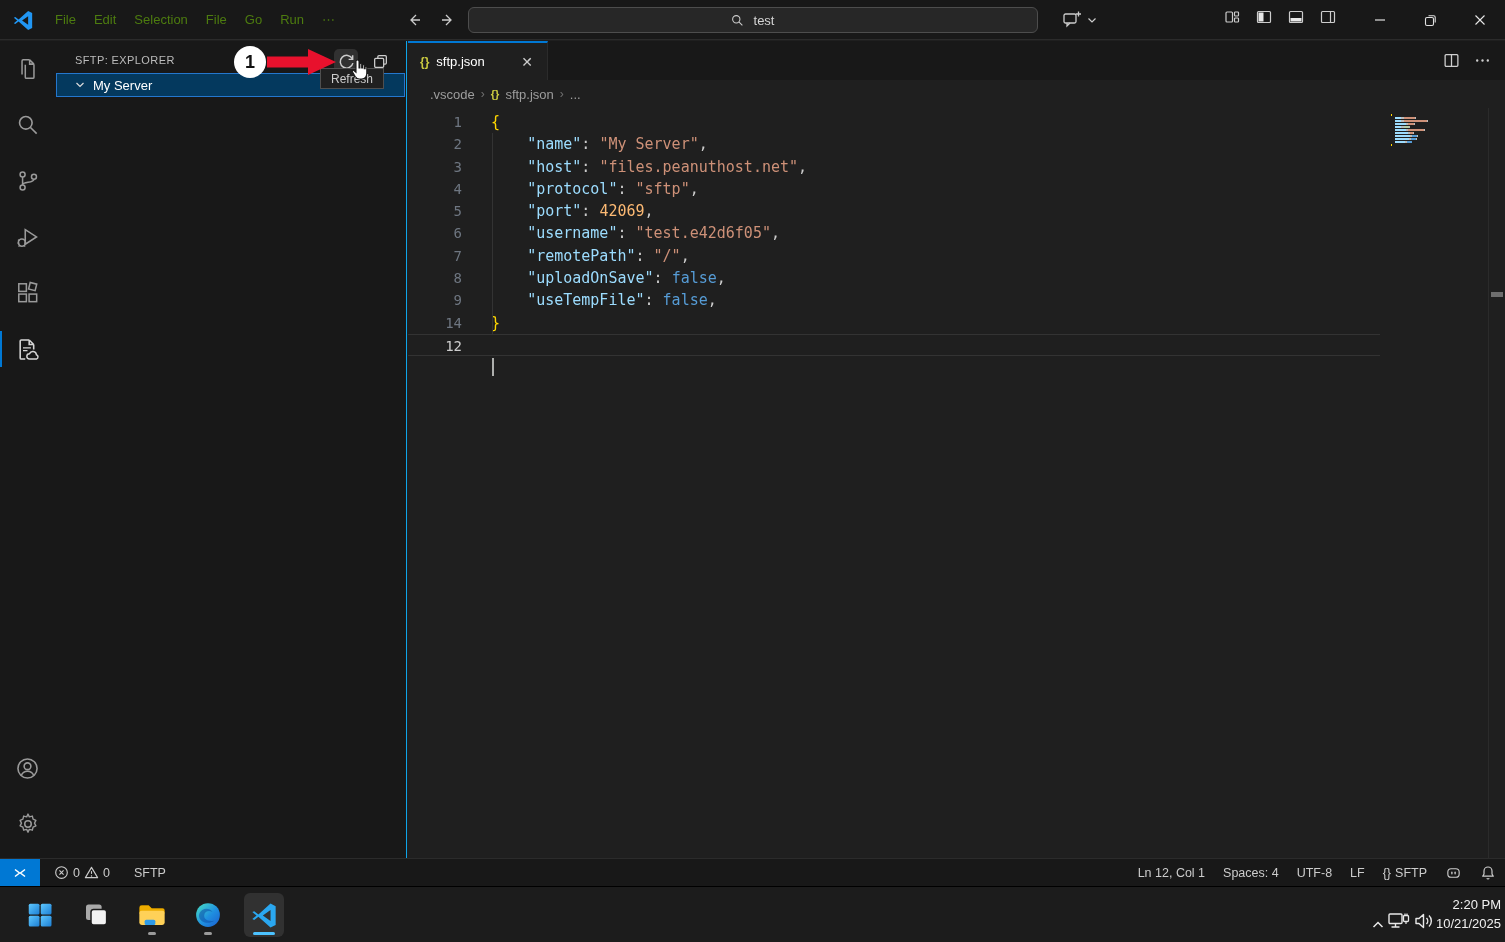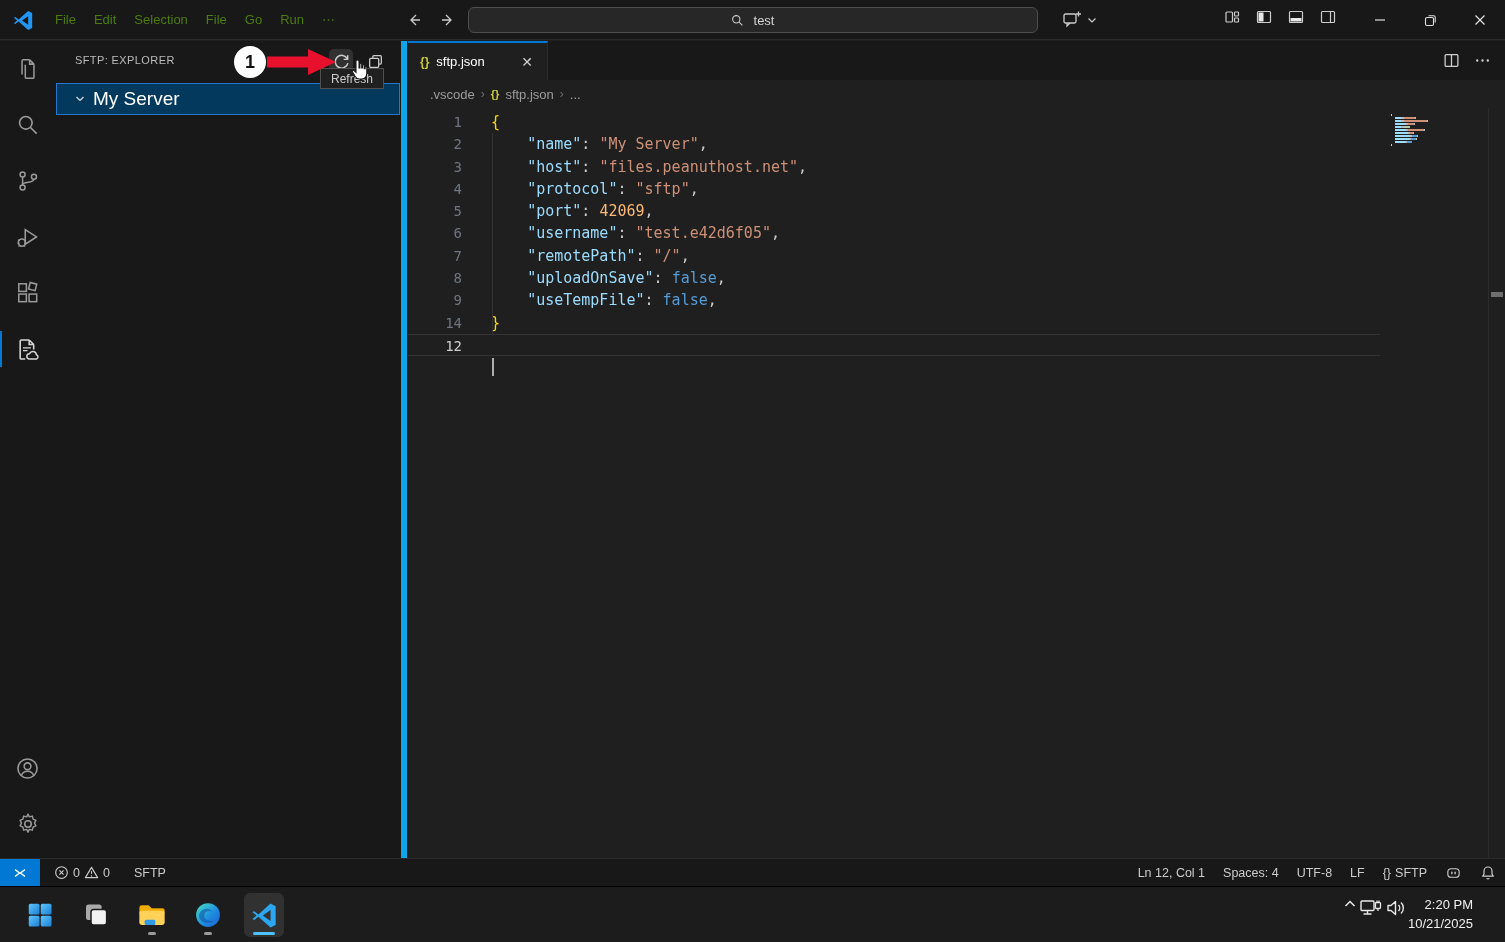--- a/index.html
+++ b/index.html
@@ -21,29 +21,29 @@
   .layout-group { position:absolute; right:168px; top:8px; display:flex; gap:14px; }
   .win-controls { position:absolute; right:0; top:0; height:40px; display:flex; }
   .win-btn { width:50px; height:40px; display:flex; align-items:center; justify-content:center; }
   
   .activitybar { position:absolute; left:0; top:41px; width:55px; bottom:84px; background:#181818; }
   .ab-item { width:55px; height:56px; display:flex; align-items:center; justify-content:center; position:relative; }
   .ab-item.active::before { content:""; position:absolute; left:0; top:10px; bottom:10px; width:2px; background:#0078d4; }
   .ab-bottom { position:absolute; bottom:6px; left:0; width:55px; }
   
   .sidebar { position:absolute; left:55px; top:41px; width:352px; bottom:84px;
-    background:#181818; border-right:6px solid #0ea5e9;text-align:center; }
+    background:#181818; border-right:1px solid #0ea5e9;text-align:center; }
   .sidebar-header { height:38px; display:flex; align-items:center; padding-left:20px;
     font-size:11px; color:#bbbbbb; letter-spacing:.4px; }
   .sidebar-actions { position:absolute; right:14px; top:8px; display:flex; gap:10px; }
   .icon-btn { width:24px; height:24px; border-radius:5px; display:flex; align-items:center; justify-content:center; }
   .icon-btn.hovered { background:#313131; }
-  .tree-row { position:absolute; left:1px; right:1px; top:42px; height:32px;
+  .tree-row { position:absolute; left:1px; right:1px; top:32px; height:24px;
     background:#04395e; border:1px solid #2477ce; display:flex; align-items:center;
-    font-size:19px; color:#ffffff; }
+    font-size:13px; color:#ffffff; }
   .tree-row .twisty { margin:0 6px 0 16px; display:flex; }
   
   .anno-badge { position:absolute; left:234px; top:46px; width:32px; height:32px; border-radius:50%;
     background:#ffffff; color:#111; font-weight:bold; font-size:18px;
     display:flex; align-items:center; justify-content:center; z-index:60; }
   .anno-arrow { position:absolute; left:267px; top:47px; z-index:60; }
   .tooltip { position:absolute; left:320px; top:68px; width:64px; height:21px;
     background:#202020; border:1px solid #4f4f4f; color:#cccccc; font-size:12px;
     display:flex; align-items:center; justify-content:center; z-index:55; }
   .hand-cursor { position:absolute; left:349px; top:58px; z-index:70; }
@@ -86,21 +86,21 @@
   .sb-right { margin-left:auto; display:flex; align-items:flex-end; height:100%; }
   .sb-right .sb-item { padding:0 9px; }
   
   .taskbar { position:absolute; left:0; right:0; top:886px; height:56px; background:#1c1c1c;
     border-top:1px solid #000; display:flex; align-items:center; }
   .tb-icons { display:flex; align-items:center; gap:16px; padding-left:20px; }
   .tb-icon { width:40px; height:44px; display:flex; flex-direction:column; align-items:center; justify-content:center; position:relative; border-radius:6px; }
   .tb-icon .run-dot { position:absolute; bottom:2px; width:8px; height:3px; border-radius:2px; background:#9a9a9a; }
   .tb-icon.active { background:#313131; }
   .tb-icon.active .run-dot { width:22px; background:#4cc2ff; }
-  .tray { margin-left:auto; display:flex; align-items:flex-start; padding-right:32px; color:#eaeaea; }
+  .tray { margin-left:auto; display:flex; align-items:flex-end; padding-right:4px; color:#eaeaea; }
   .clock { text-align:right; font-size:13px; line-height:1.45; color:#f0f0f0; }
   svg { display:block; }
 </style>
 </head>
 <body>
 
 <div id="screen">
 
   <div class="titlebar">
     <svg class="vscode-logo" viewBox="0 0 24 24">

